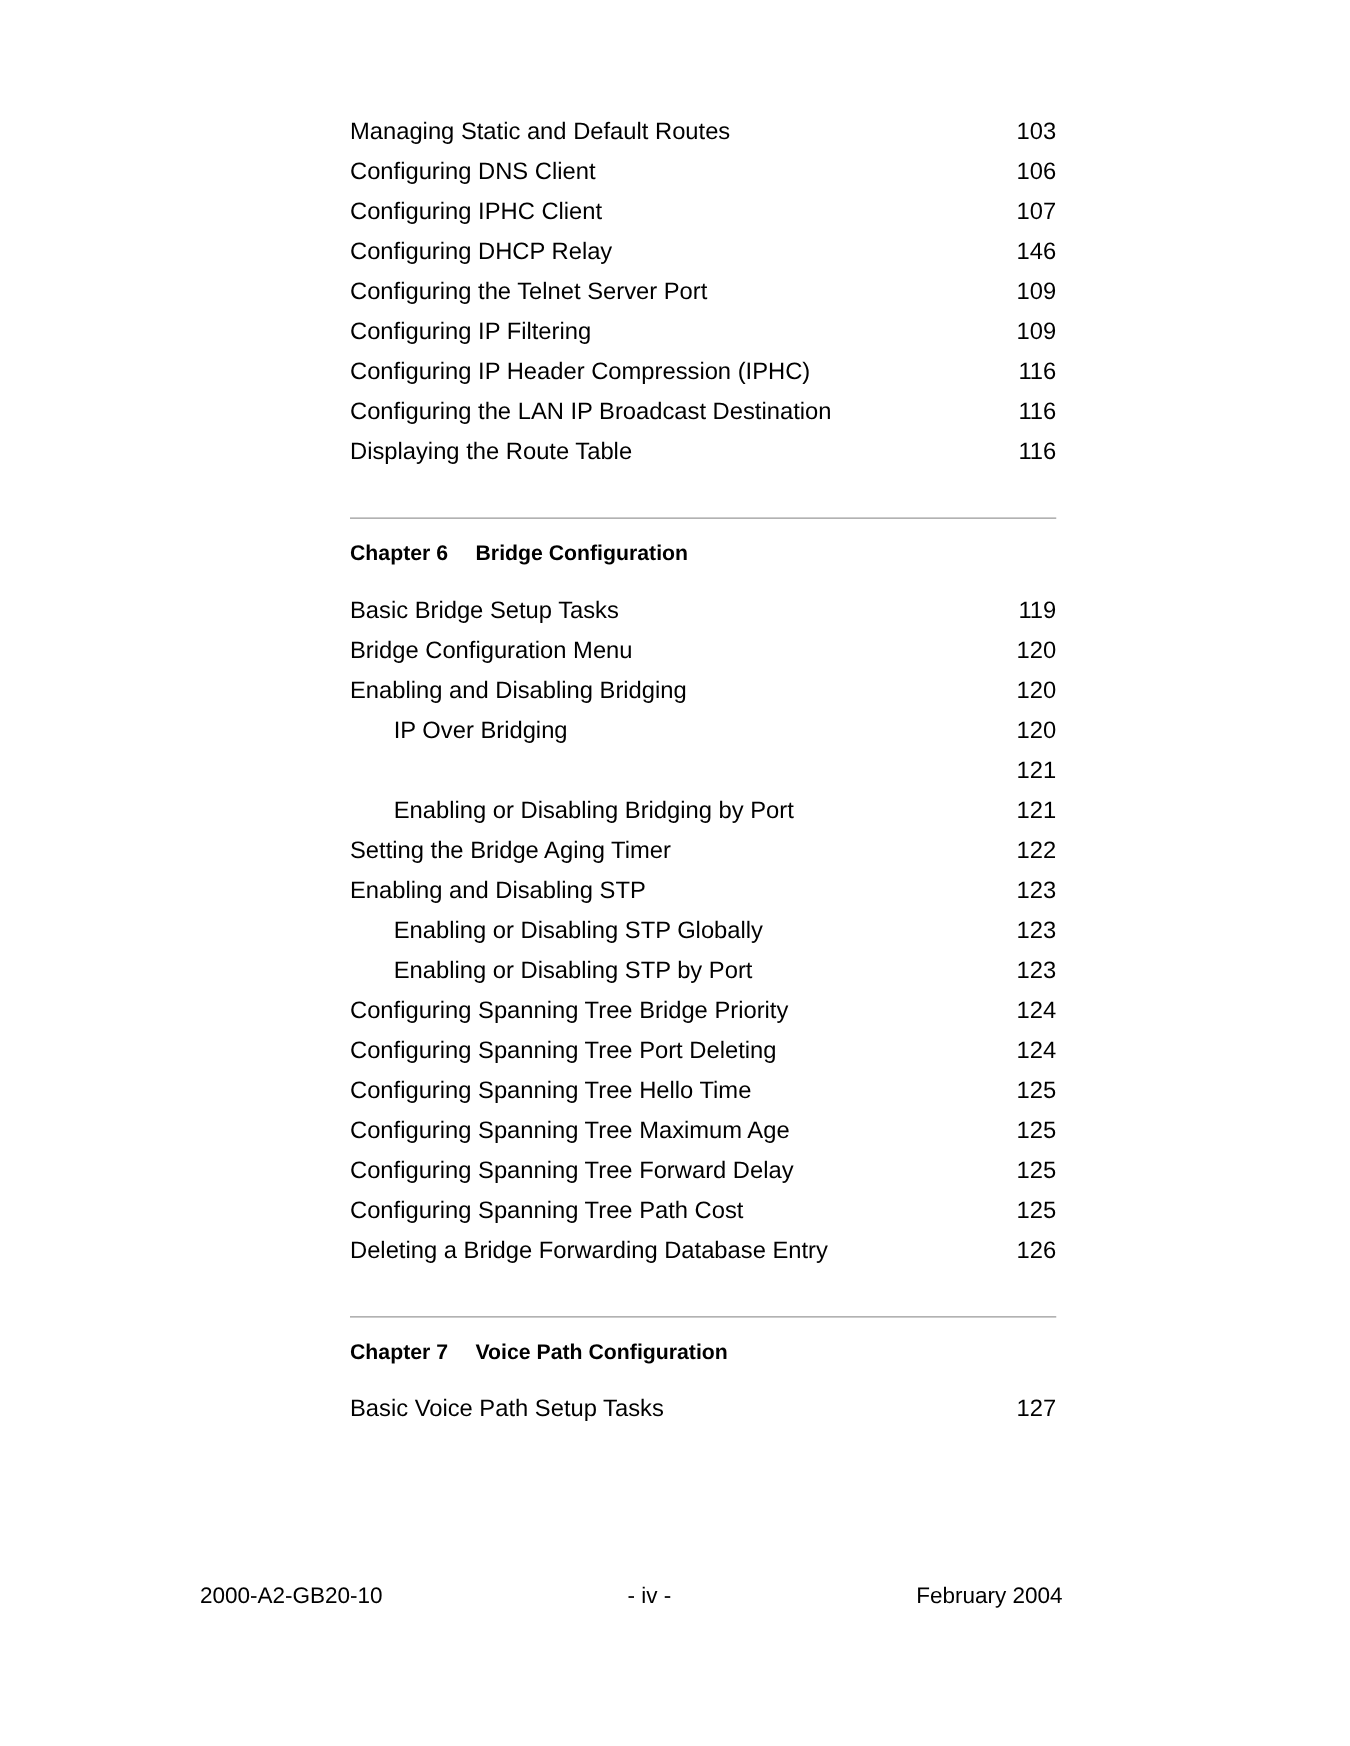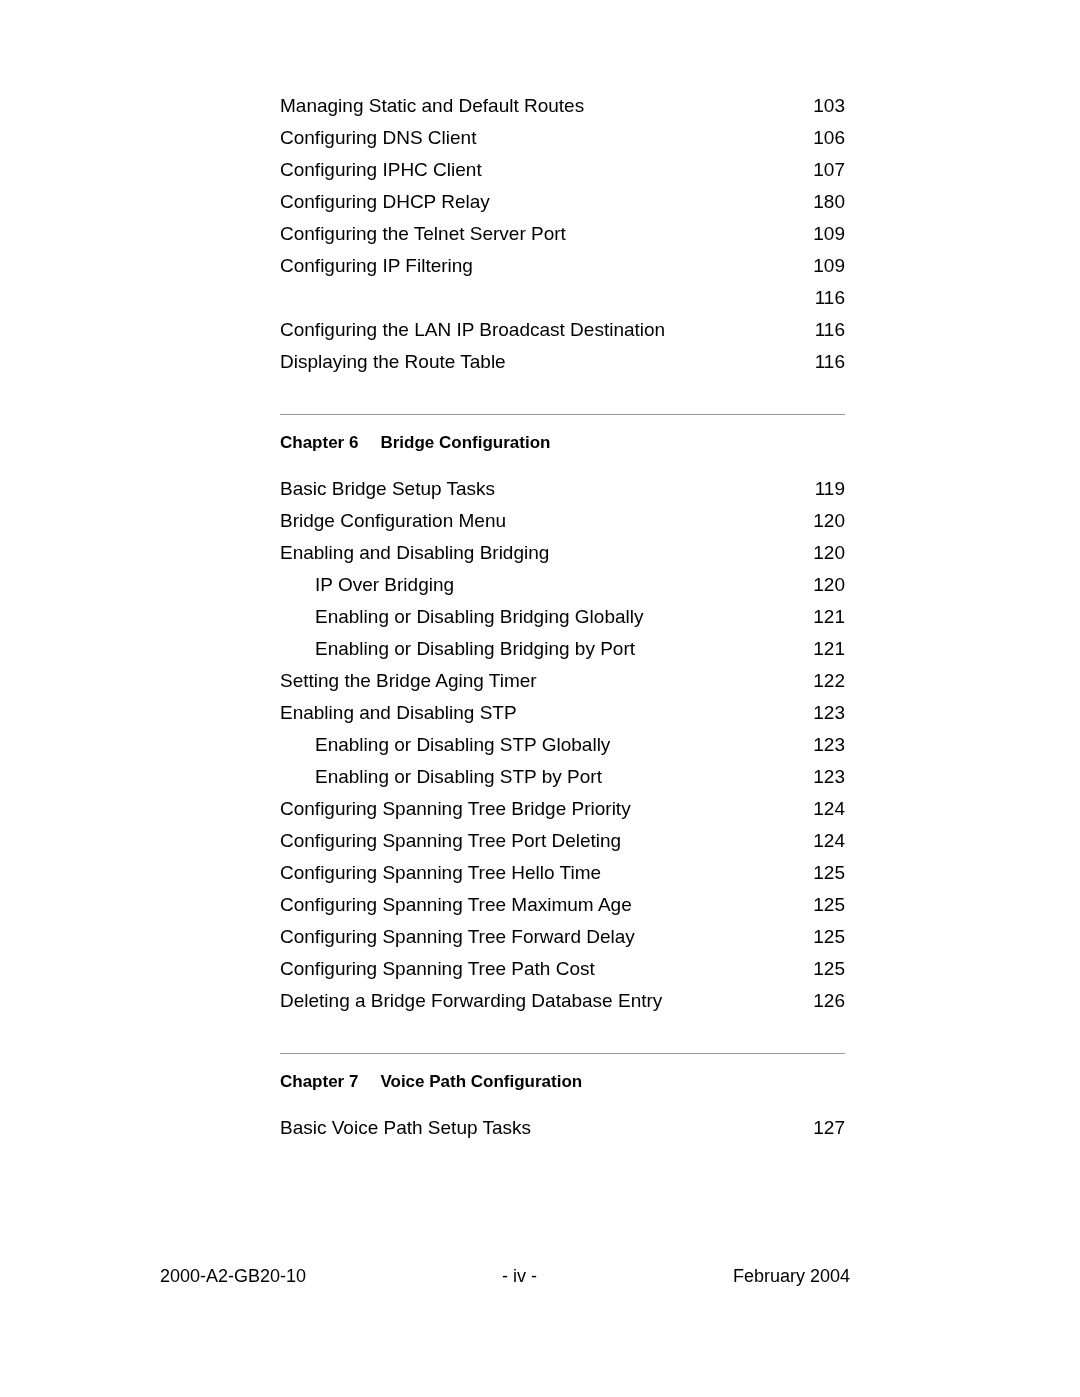--- a/index.html
+++ b/index.html
@@ -81,33 +81,34 @@
         <span class="toc-page">106</span>
       </div>
       <div class="toc-entry">
         <span class="toc-title">Configuring IPHC Client</span>
         <span class="toc-dots"></span>
         <span class="toc-page">107</span>
       </div>
       <div class="toc-entry">
         <span class="toc-title">Configuring DHCP Relay</span>
         <span class="toc-dots"></span>
-        <span class="toc-page">180</span>
+        <span class="toc-page">146</span>
       </div>
       <div class="toc-entry">
         <span class="toc-title">Configuring the Telnet Server Port</span>
         <span class="toc-dots"></span>
         <span class="toc-page">109</span>
       </div>
       <div class="toc-entry">
         <span class="toc-title">Configuring IP Filtering</span>
         <span class="toc-dots"></span>
         <span class="toc-page">109</span>
       </div>
       <div class="toc-entry">
+        <span class="toc-title">Configuring IP Header Compression (IPHC)</span>
         <span class="toc-dots"></span>
         <span class="toc-page">116</span>
       </div>
       <div class="toc-entry">
         <span class="toc-title">Configuring the LAN IP Broadcast Destination</span>
         <span class="toc-dots"></span>
         <span class="toc-page">116</span>
       </div>
       <div class="toc-entry">
         <span class="toc-title">Displaying the Route Table</span>
@@ -130,21 +131,20 @@
         <span class="toc-title">Enabling and Disabling Bridging</span>
         <span class="toc-dots"></span>
         <span class="toc-page">120</span>
       </div>
       <div class="toc-entry indent1">
         <span class="toc-title">IP Over Bridging</span>
         <span class="toc-dots"></span>
         <span class="toc-page">120</span>
       </div>
       <div class="toc-entry indent1">
-        <span class="toc-title">Enabling or Disabling Bridging Globally</span>
         <span class="toc-dots"></span>
         <span class="toc-page">121</span>
       </div>
       <div class="toc-entry indent1">
         <span class="toc-title">Enabling or Disabling Bridging by Port</span>
         <span class="toc-dots"></span>
         <span class="toc-page">121</span>
       </div>
       <div class="toc-entry">
         <span class="toc-title">Setting the Bridge Aging Timer</span>

